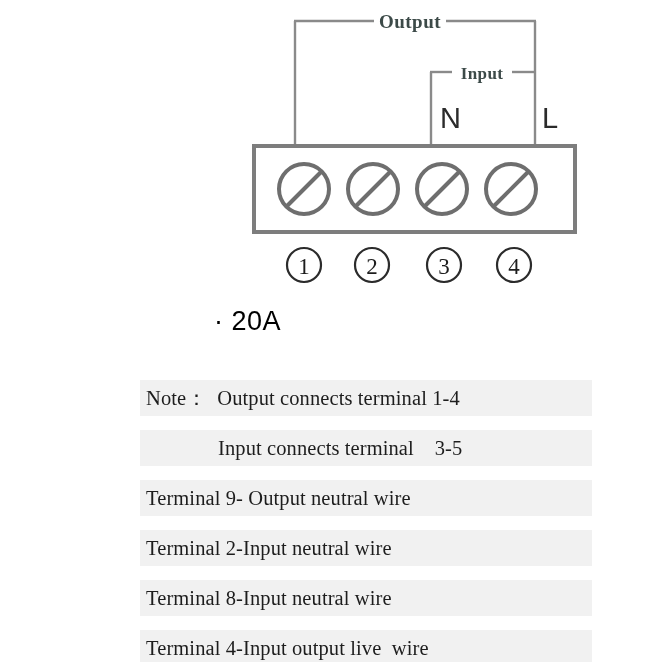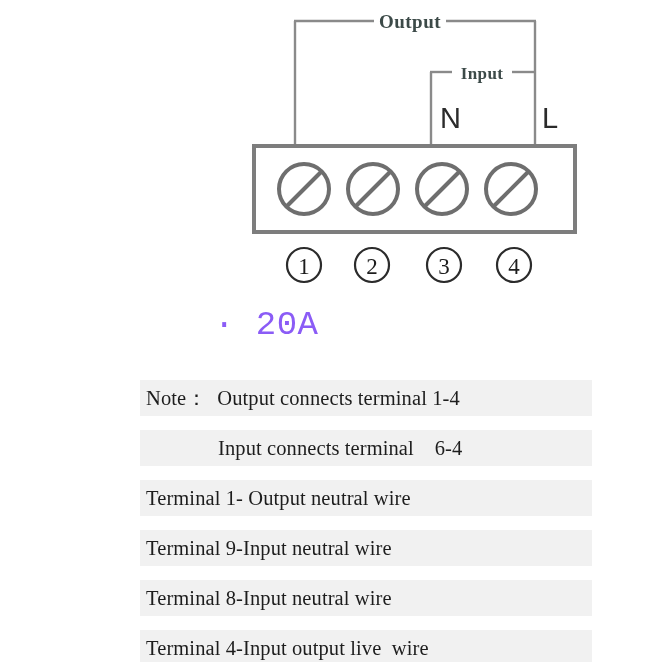--- a/index.html
+++ b/index.html
@@ -52,23 +52,23 @@
     padding-left: 6px;
     letter-spacing: 0.1px;
   }
   .note-text.indented {
     padding-left: 78px;
   }
   .rating {
     position: absolute;
     left: 214px;
     top: 306px;
-    font-family: Liberation Mono, monospace;
-    font-size: 34px;
-    color: #8b5cf6;
+    font-family: Liberation Sans, sans-serif;
+    font-size: 27px;
+    color: #000000;
     letter-spacing: 0.5px;
     white-space: pre;
   }
 </style>
 </head>
 <body>
 
 <div id="page">
 
   <div id="diagram">
@@ -140,27 +140,27 @@
     </svg>
 
     <div class="rating">· 20A</div>
   </div>
 
   <div id="notes">
     <div class="note-row" style="top:6px;">
       <span class="note-text">Note：  Output connects terminal 1-4</span>
     </div>
     <div class="note-row" style="top:56px;">
-      <span class="note-text indented">Input connects terminal    6-4</span>
+      <span class="note-text indented">Input connects terminal    3-5</span>
     </div>
     <div class="note-row" style="top:106px;">
-      <span class="note-text">Terminal 1- Output neutral wire</span>
+      <span class="note-text">Terminal 9- Output neutral wire</span>
     </div>
     <div class="note-row" style="top:156px;">
-      <span class="note-text">Terminal 9-Input neutral wire</span>
+      <span class="note-text">Terminal 2-Input neutral wire</span>
     </div>
     <div class="note-row" style="top:206px;">
       <span class="note-text">Terminal 8-Input neutral wire</span>
     </div>
     <div class="note-row" style="top:256px;text-align:center;">
       <span class="note-text">Terminal 4-Input output live  wire</span>
     </div>
   </div>
 
 </div>

